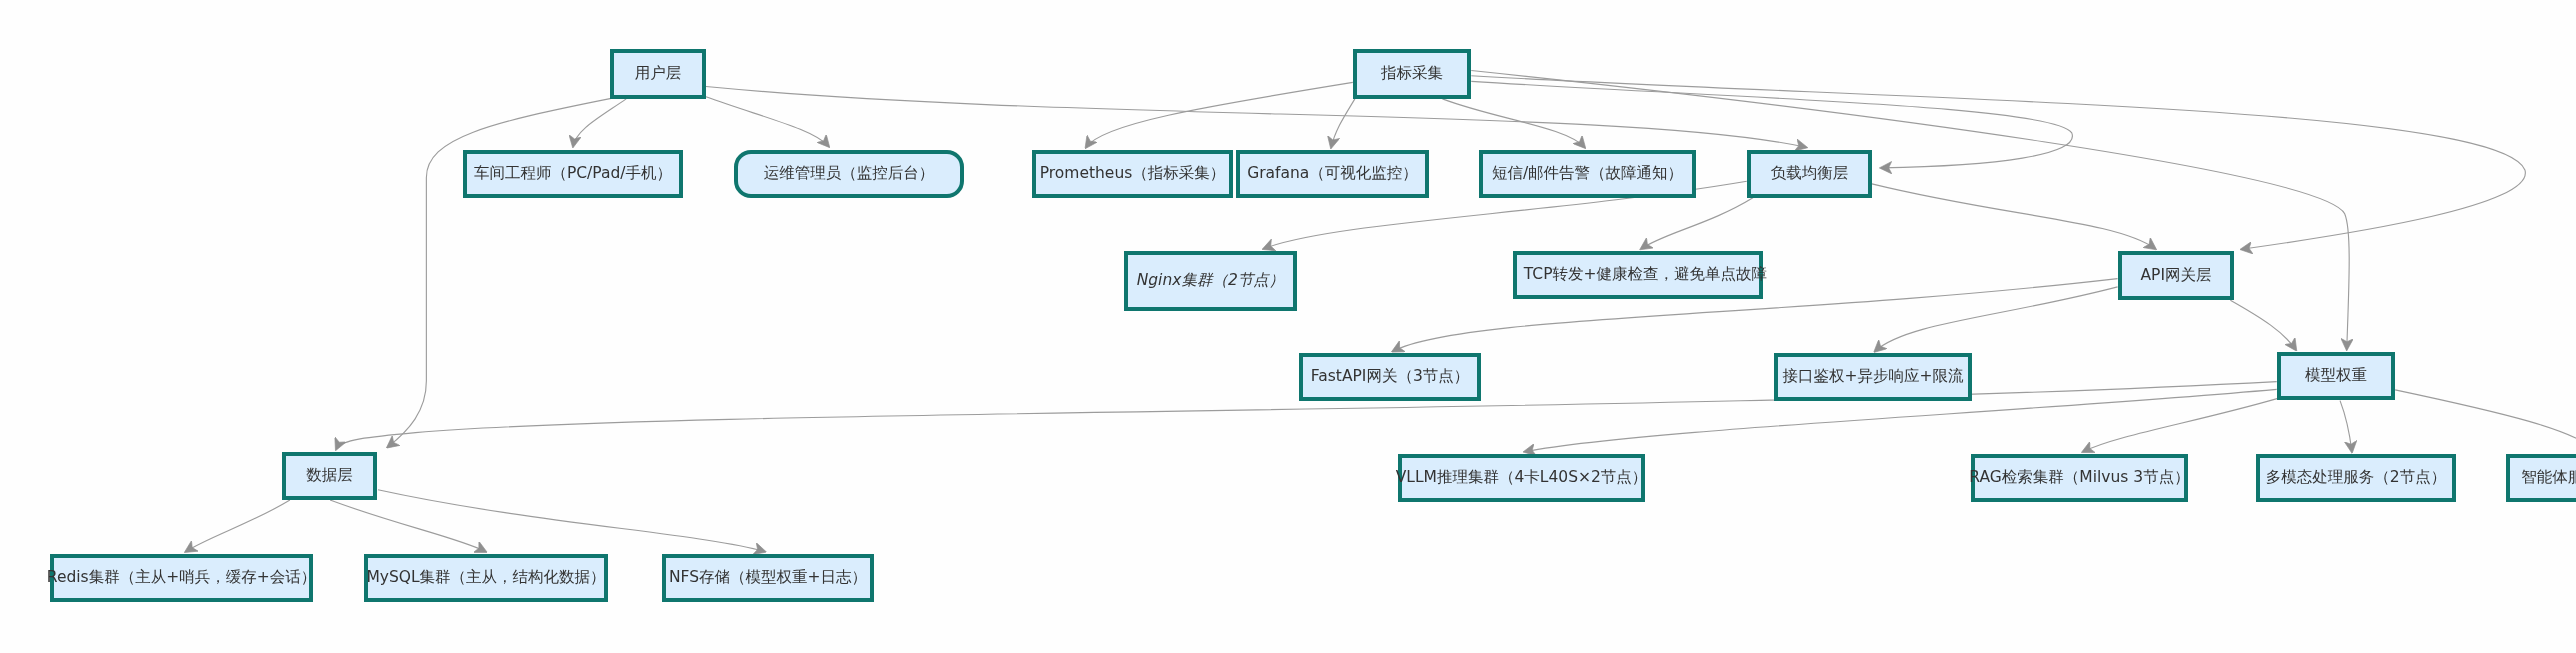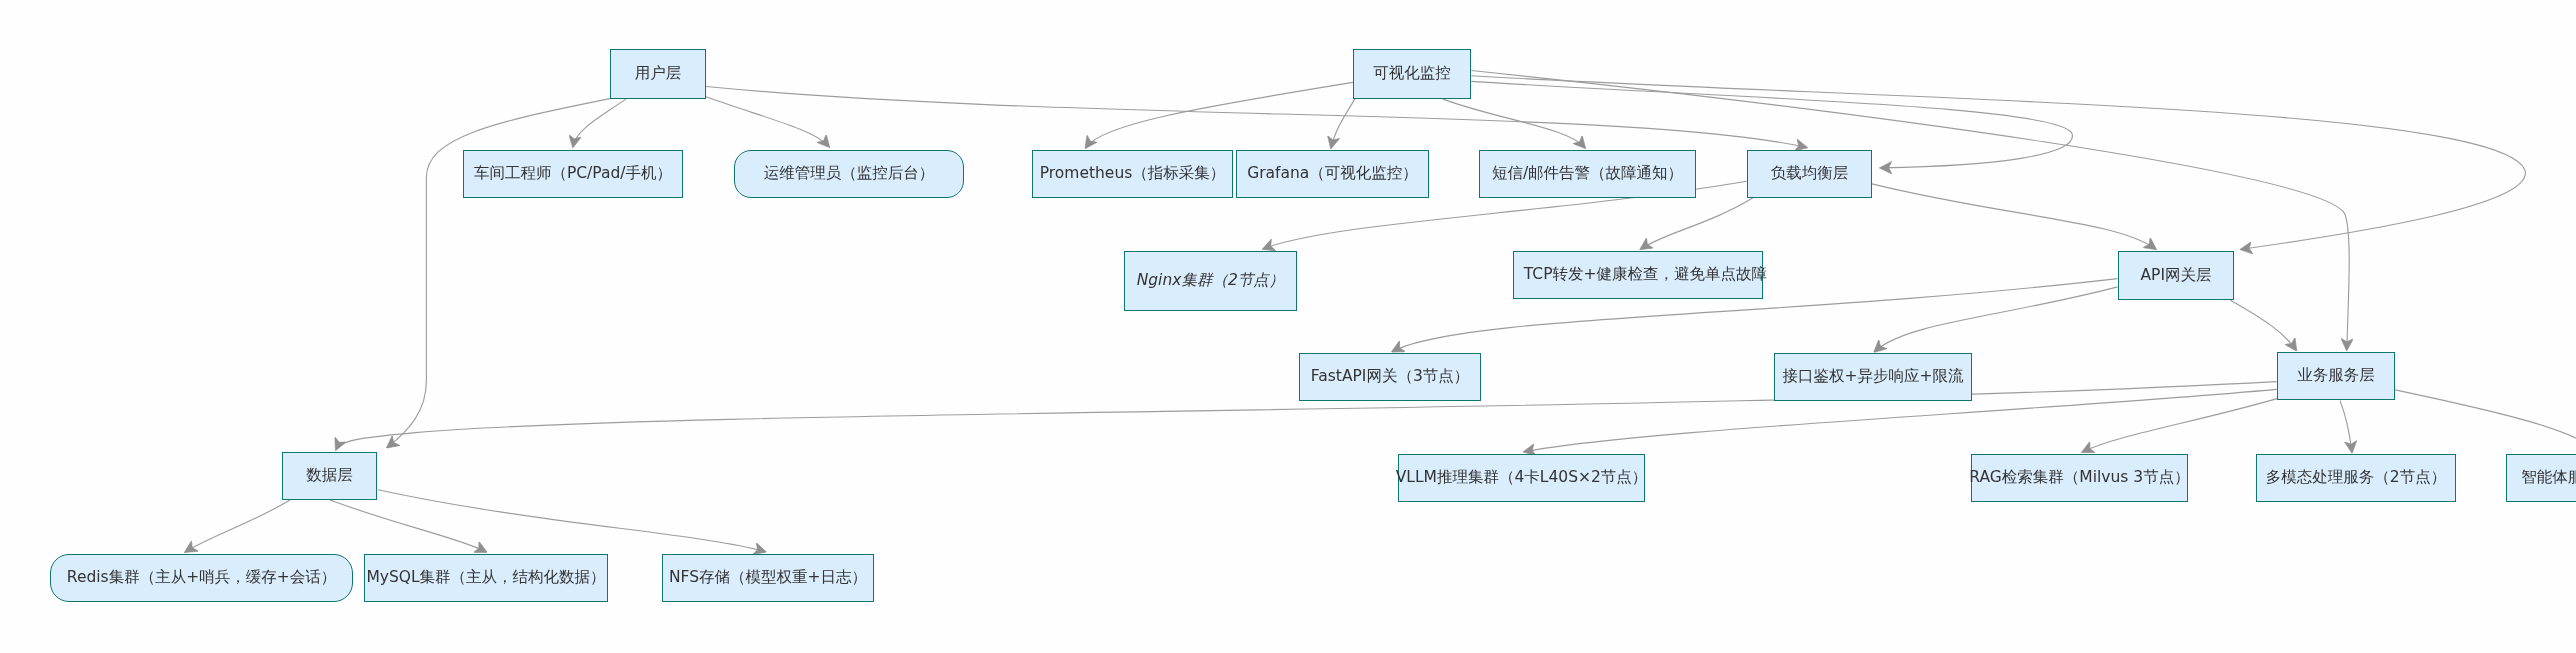--- a/index.html
+++ b/index.html
@@ -18,21 +18,21 @@
   #edge-layer {
     position: absolute;
     left: 0; top: 0;
     width: 2735px;
     height: 653px;
   }
   .node {
     position: absolute;
     box-sizing: border-box;
     background: #daedfd;
-    border: 1px solid #0f766e;
+    border: 4px solid #0f766e;
     display: flex;
     align-items: center;
     justify-content: center;
     text-align: center;
     color: #333333;
     font-size: 15.5px;
     line-height: 1.25;
     padding: 2.1px 5.2px;
     white-space: nowrap;
   }
@@ -77,21 +77,21 @@
         <path d="M562,971 C492,1014 406,1042 360,1071" class="edge" marker-end="url(#arrow)"></path>
         <path d="M640,971 C772,1020 888,1044 942,1071" class="edge" marker-end="url(#arrow)"></path>
         <path d="M733,951 C1030,1016 1364,1036 1484,1071" class="edge" marker-end="url(#arrow)"></path>
       </g>
   </svg>
   <div id="nodes">
       <div class="node" style="left: 610px; top: 49px; width: 96px; height: 50px;">
         <span>用户层</span>
       </div>
       <div class="node" style="left: 1353px; top: 49px; width: 118px; height: 50px;">
-        <span>可视化监控</span>
+        <span>指标采集</span>
       </div>
       <div class="node" style="left: 463px; top: 150px; width: 220px; height: 48px;">
         <span>车间工程师（PC/Pad/手机）</span>
       </div>
       <div class="node" style="left: 734px; top: 150px; width: 230px; height: 48px; border-radius: 17px;">
         <span>运维管理员（监控后台）</span>
       </div>
       <div class="node" style="left: 984px; top: 150px; width: 201px; height: 48px; margin-left: 48px;">
         <span>Prometheus（指标采集）</span>
       </div>
@@ -113,38 +113,38 @@
       <div class="node" style="left: 2118px; top: 251px; width: 116px; height: 49px;">
         <span>API网关层</span>
       </div>
       <div class="node" style="left: 1299px; top: 353px; width: 182px; height: 48px;">
         <span>FastAPI网关（3节点）</span>
       </div>
       <div class="node" style="left: 1774px; top: 353px; width: 198px; height: 48px;">
         <span>接口鉴权+异步响应+限流</span>
       </div>
       <div class="node" style="left: 2277px; top: 352px; width: 118px; height: 48px;">
-        <span>业务服务层</span>
+        <span>模型权重</span>
       </div>
       <div class="node" style="left: 282px; top: 452px; width: 95px; height: 48px;">
         <span>数据层</span>
       </div>
       <div class="node" style="left: 1398px; top: 454px; width: 247px; height: 48px;">
         <span>VLLM推理集群（4卡L40S×2节点）</span>
       </div>
       <div class="node" style="left: 1971px; top: 454px; width: 217px; height: 48px; text-align: center;">
         <span>RAG检索集群（Milvus 3节点）</span>
       </div>
       <div class="node" style="left: 2256px; top: 454px; width: 200px; height: 48px;">
         <span>多模态处理服务（2节点）</span>
       </div>
       <div class="node" style="left: 2506px; top: 454px; width: 180px; height: 48px;">
         <span>智能体服务（2节点）</span>
       </div>
-      <div class="node" style="left: 50px; top: 554px; width: 303px; height: 48px; border-radius: 19px;">
+      <div class="node" style="left: 50px; top: 554px; width: 263px; height: 48px;">
         <span>Redis集群（主从+哨兵，缓存+会话）</span>
       </div>
       <div class="node" style="left: 364px; top: 554px; width: 244px; height: 48px;">
         <span>MySQL集群（主从，结构化数据）</span>
       </div>
       <div class="node" style="left: 662px; top: 554px; width: 212px; height: 48px;">
         <span>NFS存储（模型权重+日志）</span>
       </div>
     </div>
 </div>

